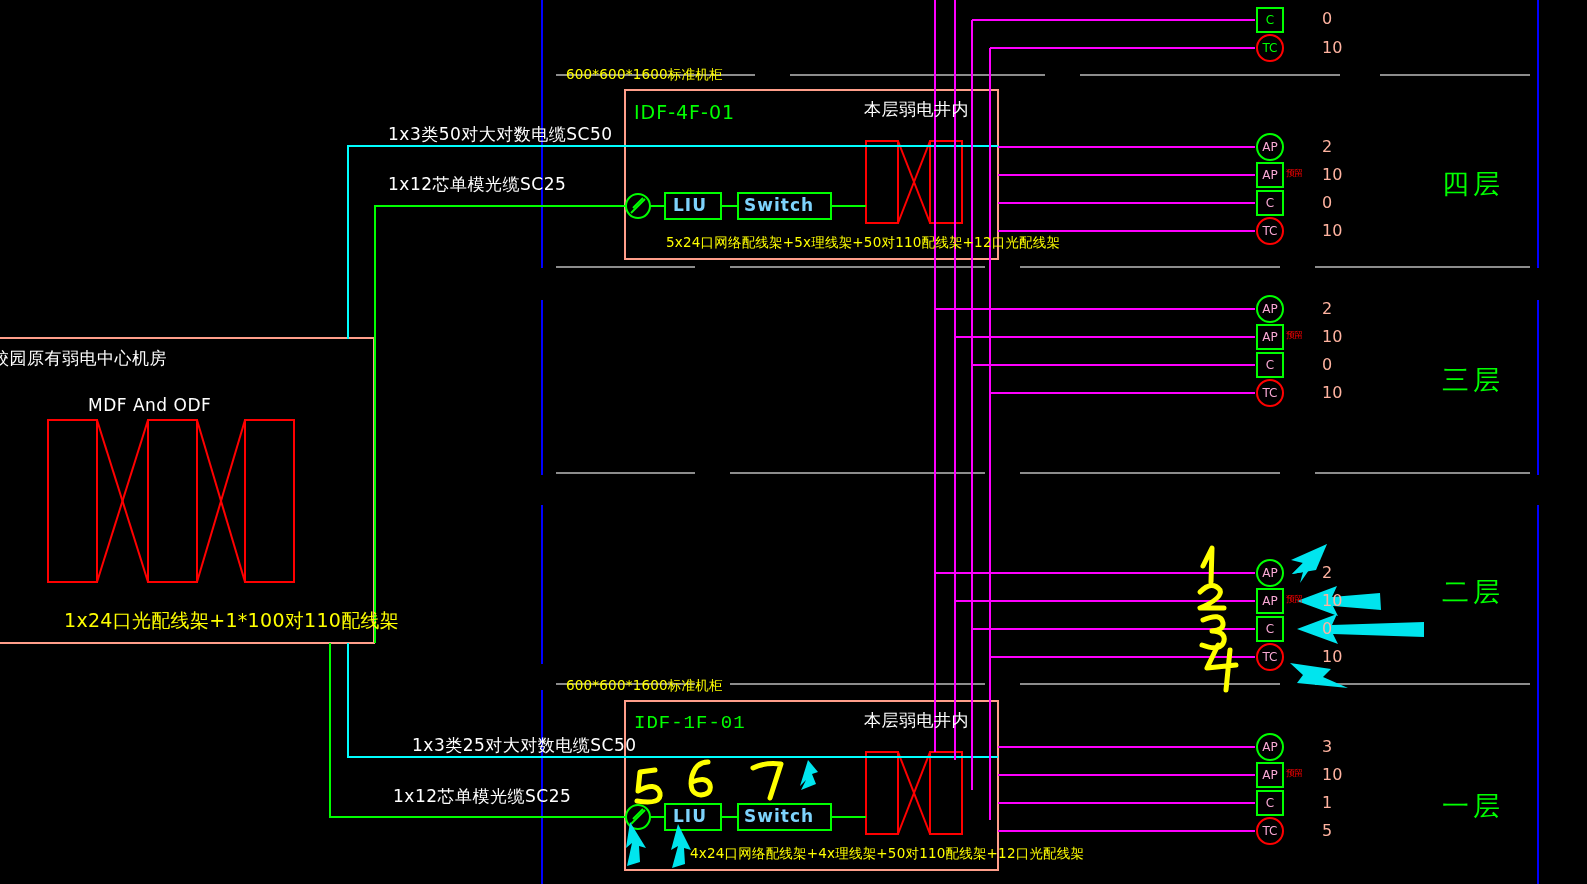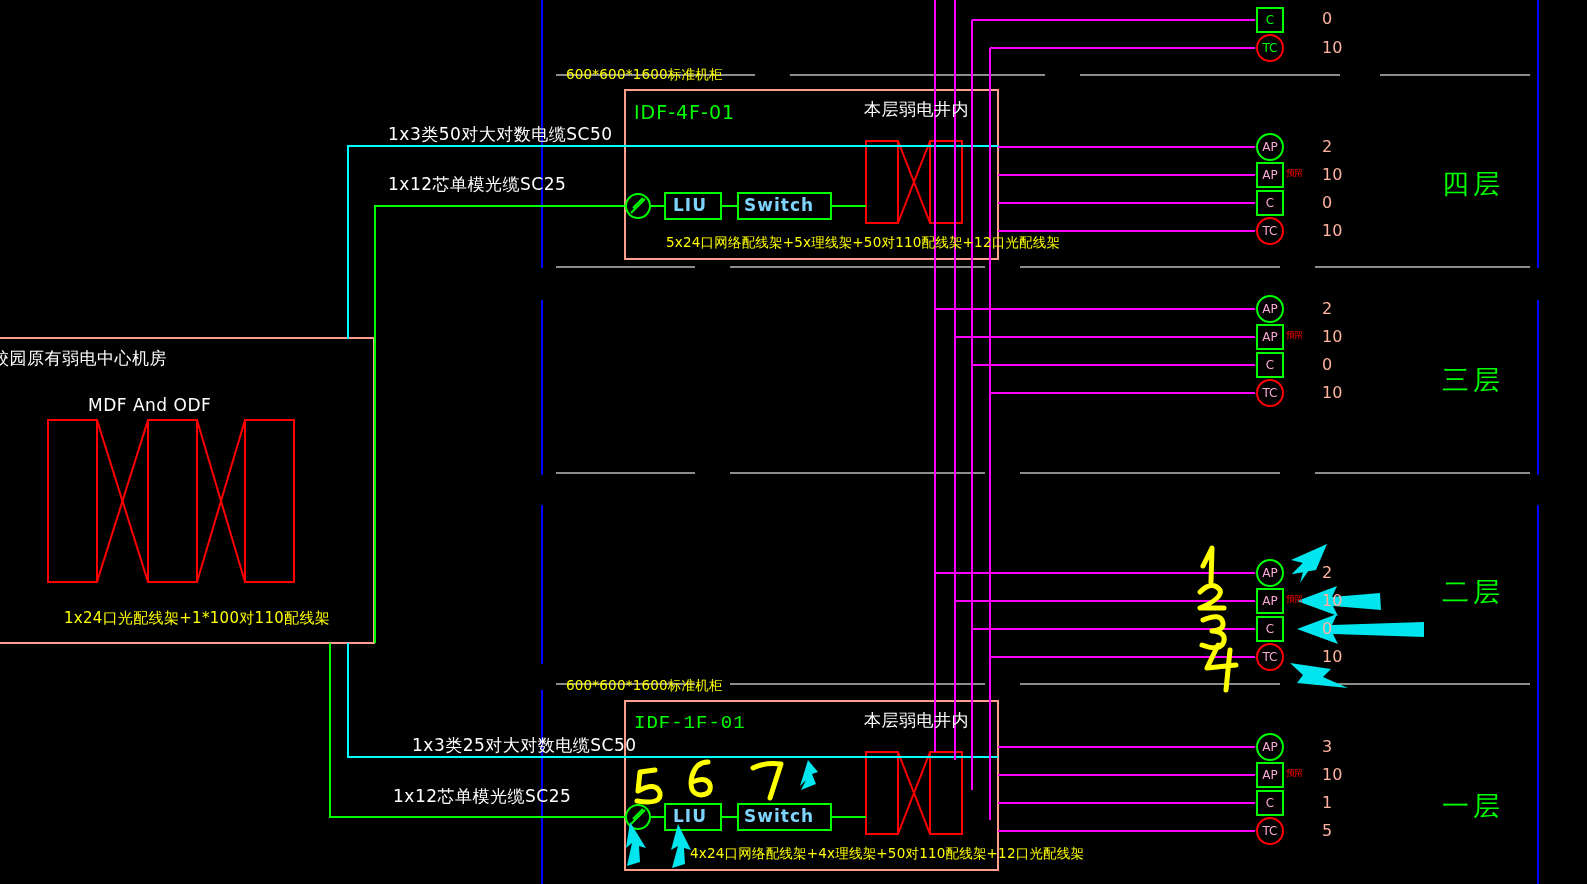--- a/index.html
+++ b/index.html
@@ -7,21 +7,21 @@
   body{
     width:1587px;height:884px;position:relative;overflow:hidden;
     font-family:"DejaVu Sans","Liberation Sans",sans-serif;
   }
   #stage{position:absolute;left:0;top:0;width:1587px;height:884px;overflow:hidden;background:#000;}
   svg.layer{position:absolute;left:0;top:0;width:1587px;height:884px;overflow:visible;}
 
   
   .txt{position:absolute;white-space:nowrap;line-height:1;}
   .t-white{color:#ffffff;font-size:17px;letter-spacing:.5px;}
-  .t-yellow{color:#ffff00;font-size:15px;letter-spacing:.3px;}
+  .t-yellow{color:#ffff00;font-size:19px;letter-spacing:.3px;}
   .t-yellow-sm{color:#ffff00;font-size:13.5px;letter-spacing:.2px;}
   .t-green{color:#00ff00;font-size:19px;letter-spacing:1px;}
   .t-green-floor{color:#00ff00;font-size:27px;letter-spacing:4px;}
   .t-pinknum{color:#ffb3a0;font-size:16px;}
   .t-red-sm{color:#ff0000;font-size:9px;letter-spacing:-1px;}
   .t-magenta{color:#7dd3fc;font-size:17px;letter-spacing:1px;font-weight:bold;}
 
   
   .sym-label{
     position:absolute;display:flex;align-items:center;justify-content:center;

